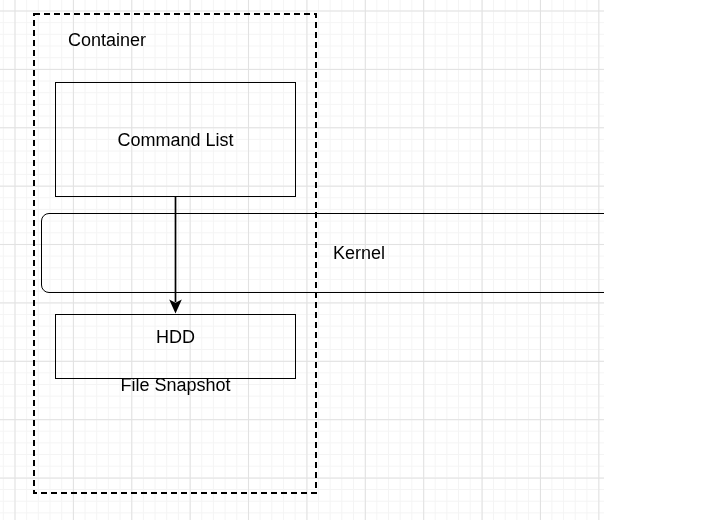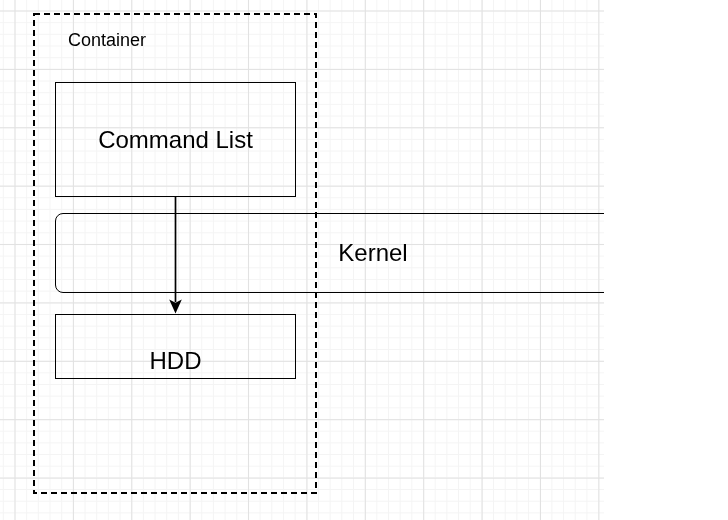--- a/index.html
+++ b/index.html
@@ -34,27 +34,27 @@
   }
   .node{
     position:absolute;
     box-sizing:border-box;
     border:1.7px solid var(--stroke);
     background:transparent;
     display:flex;
     align-items:center;
     justify-content:center;
     text-align:center;
-    font-size:24px;
+    font-size:18px;
     line-height:20px;
     z-index:2;
     cursor:default;
   }
   .node-command-list{left:55px; top:82px;  width:241px; height:115px;}
-  .node-kernel      {left:55px; top:213px; width:636px; height:80px;border-radius:8px;}
+  .node-kernel      {left:41px; top:213px; width:636px; height:80px;border-radius:8px;}
   .node-hdd         {left:55px; top:314px; width:241px; height:65px;}
   .node-hws         {left:55px; top:402px; width:241px; height:63px;}
   .label-lines span{display:block;margin-top:28px;}
   .container-label{
     position:absolute;
     left:68px;
     top:30px;
     font-size:18px;
     line-height:20px;
     z-index:2;
@@ -94,20 +94,21 @@
     <span>Command List</span>
   </div>
 
   <div class="node node-kernel">
     <span>Kernel</span>
   </div>
 
   <div class="node node-hdd">
     <div class="label-lines">
       <span>HDD</span>
+      <span>File Snapshot</span>
     </div>
   </div>
 
 
   <svg class="overlay" viewBox="0 0 728 520">
     <rect class="dashed-rect" x="34" y="14" width="282" height="479"></rect>
     <line class="edge-line" x1="175.5" y1="197" x2="175.5" y2="302"></line>
     <path class="edge-arrowhead" d="M175.5,313.5 L169.2,299.6 L175.5,302.8 L181.8,299.6 Z"></path>
   </svg>
 

